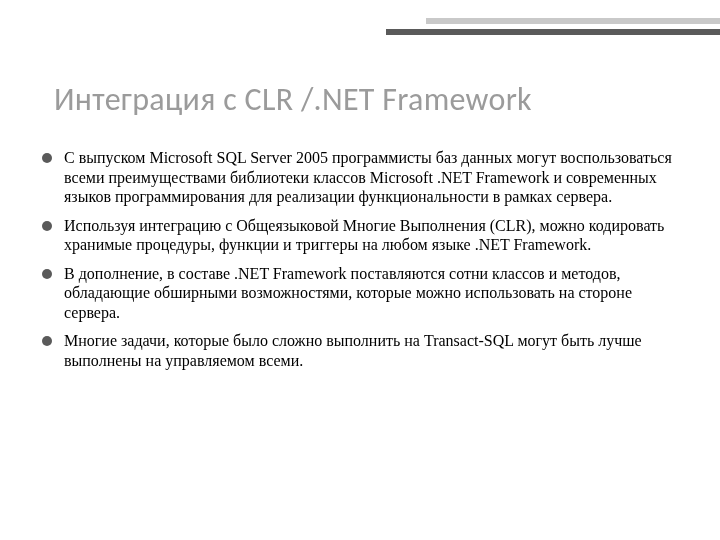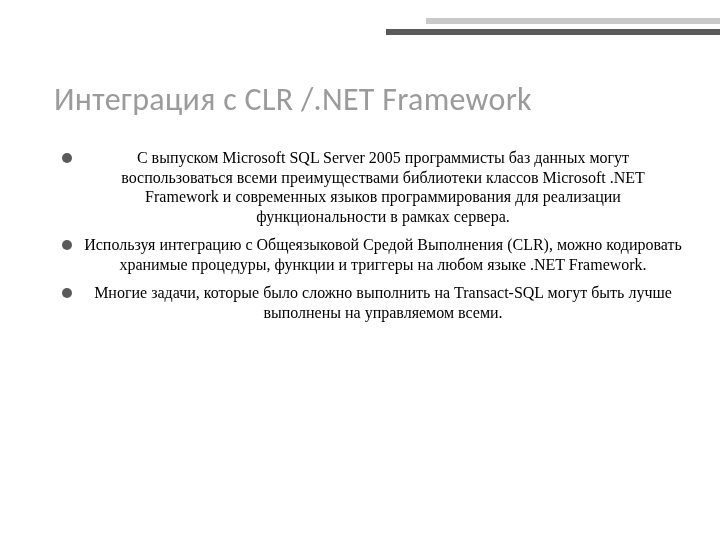--- a/index.html
+++ b/index.html
@@ -38,23 +38,22 @@
     right: 40px;
     font-family: Calibri, 'Segoe UI', Arial, sans-serif;
     font-size: 32px;
     font-weight: 400;
     color: #9b9b9b;
     letter-spacing: 0.3px;
   }
   .body {
     position: absolute;
     top: 148px;
-    left: 56px;
+    left: 36px;
     right: 44px;
-    text-align: center;
   }
   ul.bullets {
     list-style: none;
     margin: 0;
     padding: 0;
   }
   ul.bullets > li {
     position: relative;
     padding-left: 22px;
     font-size: 16px;
@@ -80,17 +79,18 @@
   <div class="top-bars">
     <div class="bar bar1"></div>
     <div class="bar bar2"></div>
   </div>
 
   <div class="title">Интеграция с CLR /.NET Framework</div>
 
   <div class="body">
     <ul class="bullets">
       <li>С выпуском Microsoft SQL Server 2005 программисты баз данных могут воспользоваться всеми преимуществами библиотеки классов Microsoft .NET Framework и современных языков программирования для реализации функциональности в рамках сервера.</li>
-      <li>Используя интеграцию с Общеязыковой Средой Выполнения (CLR), можно кодировать хранимые процедуры, функции и триггеры на любом языке .NET Framework.</li>
+      <li>Используя интеграцию с Общеязыковой Многие Выполнения (CLR), можно кодировать хранимые процедуры, функции и триггеры на любом языке .NET Framework.</li>
+      <li>В дополнение, в составе .NET Framework поставляются сотни классов и методов, обладающие обширными возможностями, которые можно использовать на стороне сервера.</li>
       <li>Многие задачи, которые было сложно выполнить на Transact-SQL могут быть лучше выполнены на управляемом всеми.</li>
     </ul>
   </div>
 </div>
 
 </body></html>

